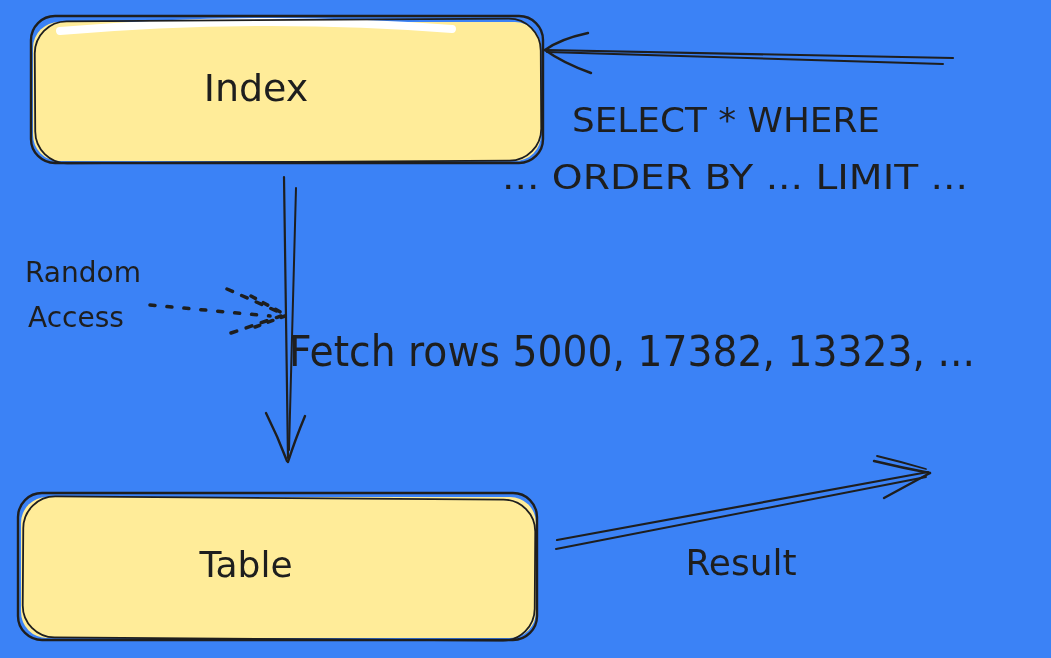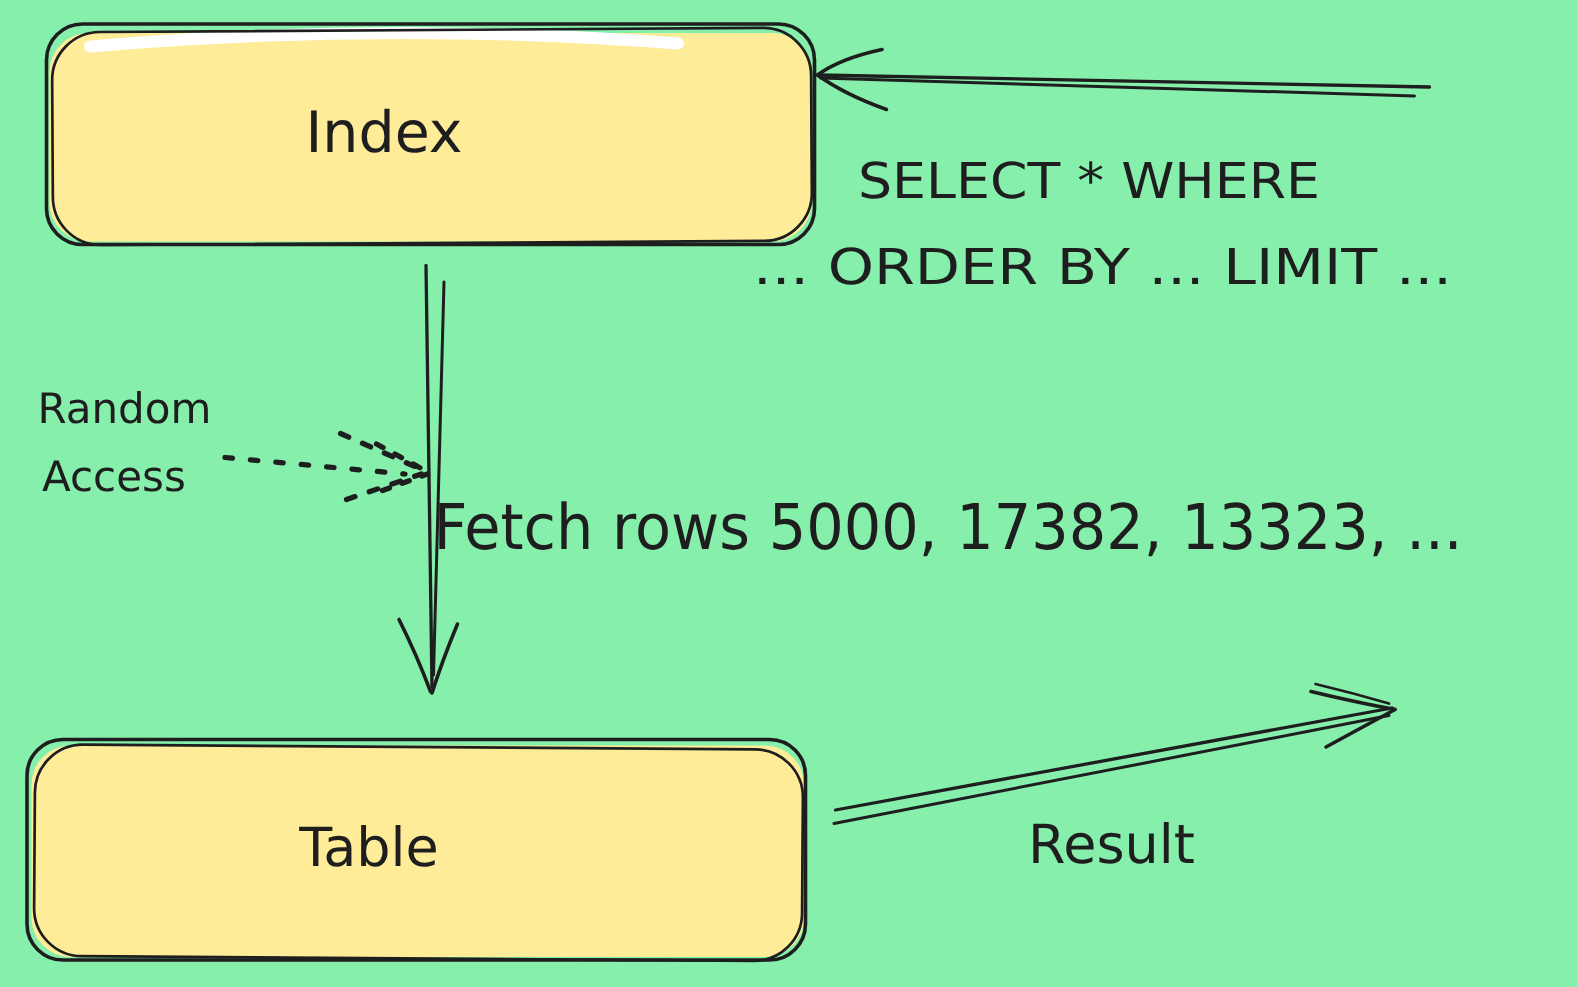--- a/index.html
+++ b/index.html
@@ -4,21 +4,21 @@
 <style>
   html, body {
     margin: 0;
     padding: 0;
     background: #ffffff;
   }
   .canvas {
     position: relative;
     width: 1051px;
     height: 658px;
-    background: #86efac;
+    background: #3b82f6;
     overflow: hidden;
     font-family: "DejaVu Sans", sans-serif;
   }
   svg text {
     fill: #1e1e1e;
     font-family: "DejaVu Sans", sans-serif;
   }
   .sketch-stroke {
     stroke: #1e1e1e;
     fill: none;

